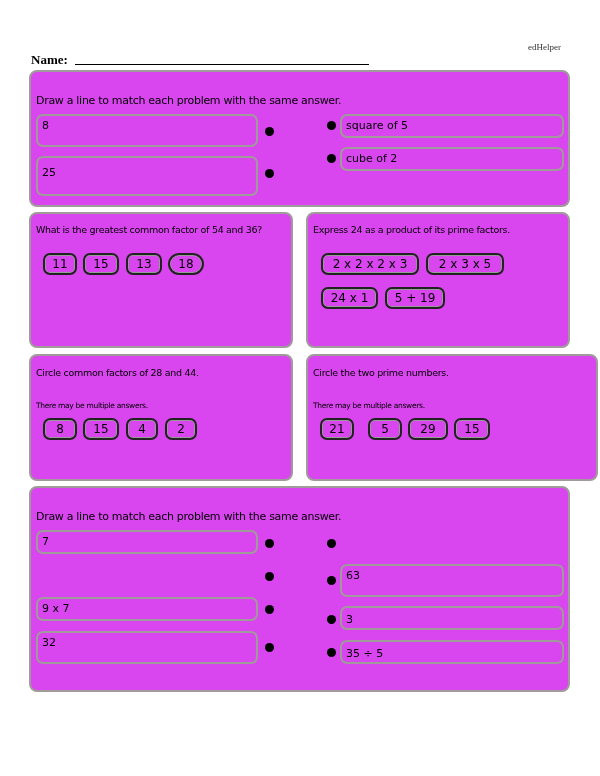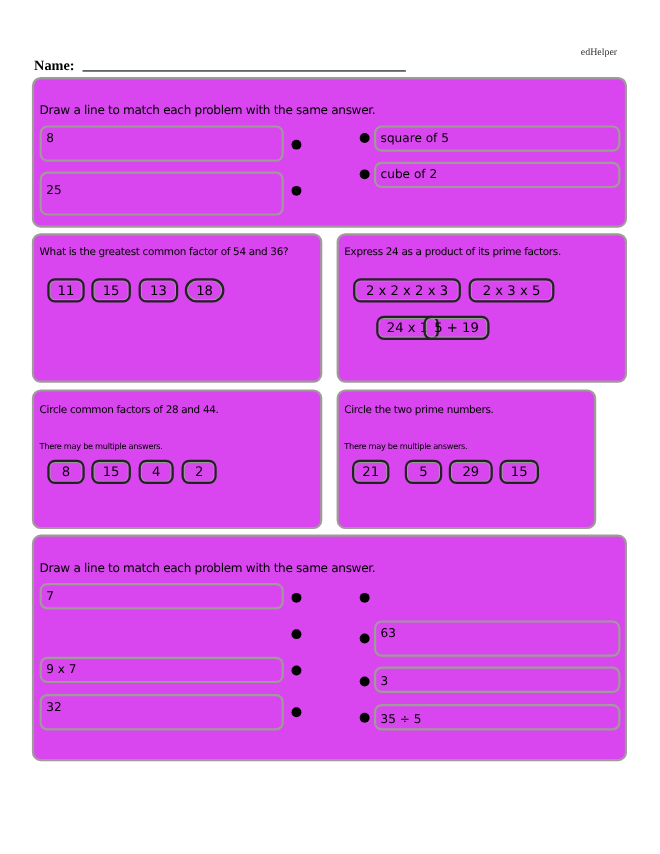--- a/index.html
+++ b/index.html
@@ -39,34 +39,34 @@
   <div class="chip" style="left:12px;top:39px;width:34px;">11</div>
   <div class="chip" style="left:52px;top:39px;width:36px;">15</div>
   <div class="chip" style="left:95px;top:39px;width:36px;">13</div>
   <div class="chip" style="left:137px;top:39px;width:36px;border-radius:11px;">18</div>
 </div>
 
 <div class="panel" style="left:306px;top:212px;width:264px;height:136px;">
   <div class="instr sm" style="left:5px;top:10px;">Express 24 as a product of its prime factors.</div>
   <div class="chip" style="left:13px;top:39px;width:98px;">2 x 2 x 2 x 3</div>
   <div class="chip" style="left:118px;top:39px;width:78px;">2 x 3 x 5</div>
-  <div class="chip" style="left:13px;top:73px;width:57px;margin-left:21px;">24 x 1</div>
+  <div class="chip" style="left:13px;top:73px;width:57px;">24 x 1</div>
   <div class="chip" style="left:77px;top:73px;width:60px;">5 + 19</div>
 </div>
 
 <div class="panel" style="left:29px;top:354px;width:264px;height:127px;">
   <div class="instr sm" style="left:5px;top:11px;">Circle common factors of 28 and 44.</div>
   <div class="instr xs" style="left:5px;top:45px;">There may be multiple answers.</div>
   <div class="chip" style="left:12px;top:62px;width:34px;">8</div>
   <div class="chip" style="left:52px;top:62px;width:36px;">15</div>
   <div class="chip" style="left:95px;top:62px;width:32px;">4</div>
   <div class="chip" style="left:134px;top:62px;width:32px;">2</div>
 </div>
 
-<div class="panel" style="left:306px;top:354px;width:236px;height:127px;">
+<div class="panel" style="left:306px;top:354px;width:292px;height:127px;">
   <div class="instr sm" style="left:5px;top:11px;">Circle the two prime numbers.</div>
   <div class="instr xs" style="left:5px;top:45px;">There may be multiple answers.</div>
   <div class="chip" style="left:12px;top:62px;width:34px;">21</div>
   <div class="chip" style="left:60px;top:62px;width:34px;">5</div>
   <div class="chip" style="left:100px;top:62px;width:40px;">29</div>
   <div class="chip" style="left:146px;top:62px;width:36px;">15</div>
 </div>
 
 <div class="panel" style="left:29px;top:486px;width:541px;height:206px;">
   <div class="instr" style="left:5px;top:22px;">Draw a line to match each problem with the same answer.</div>

